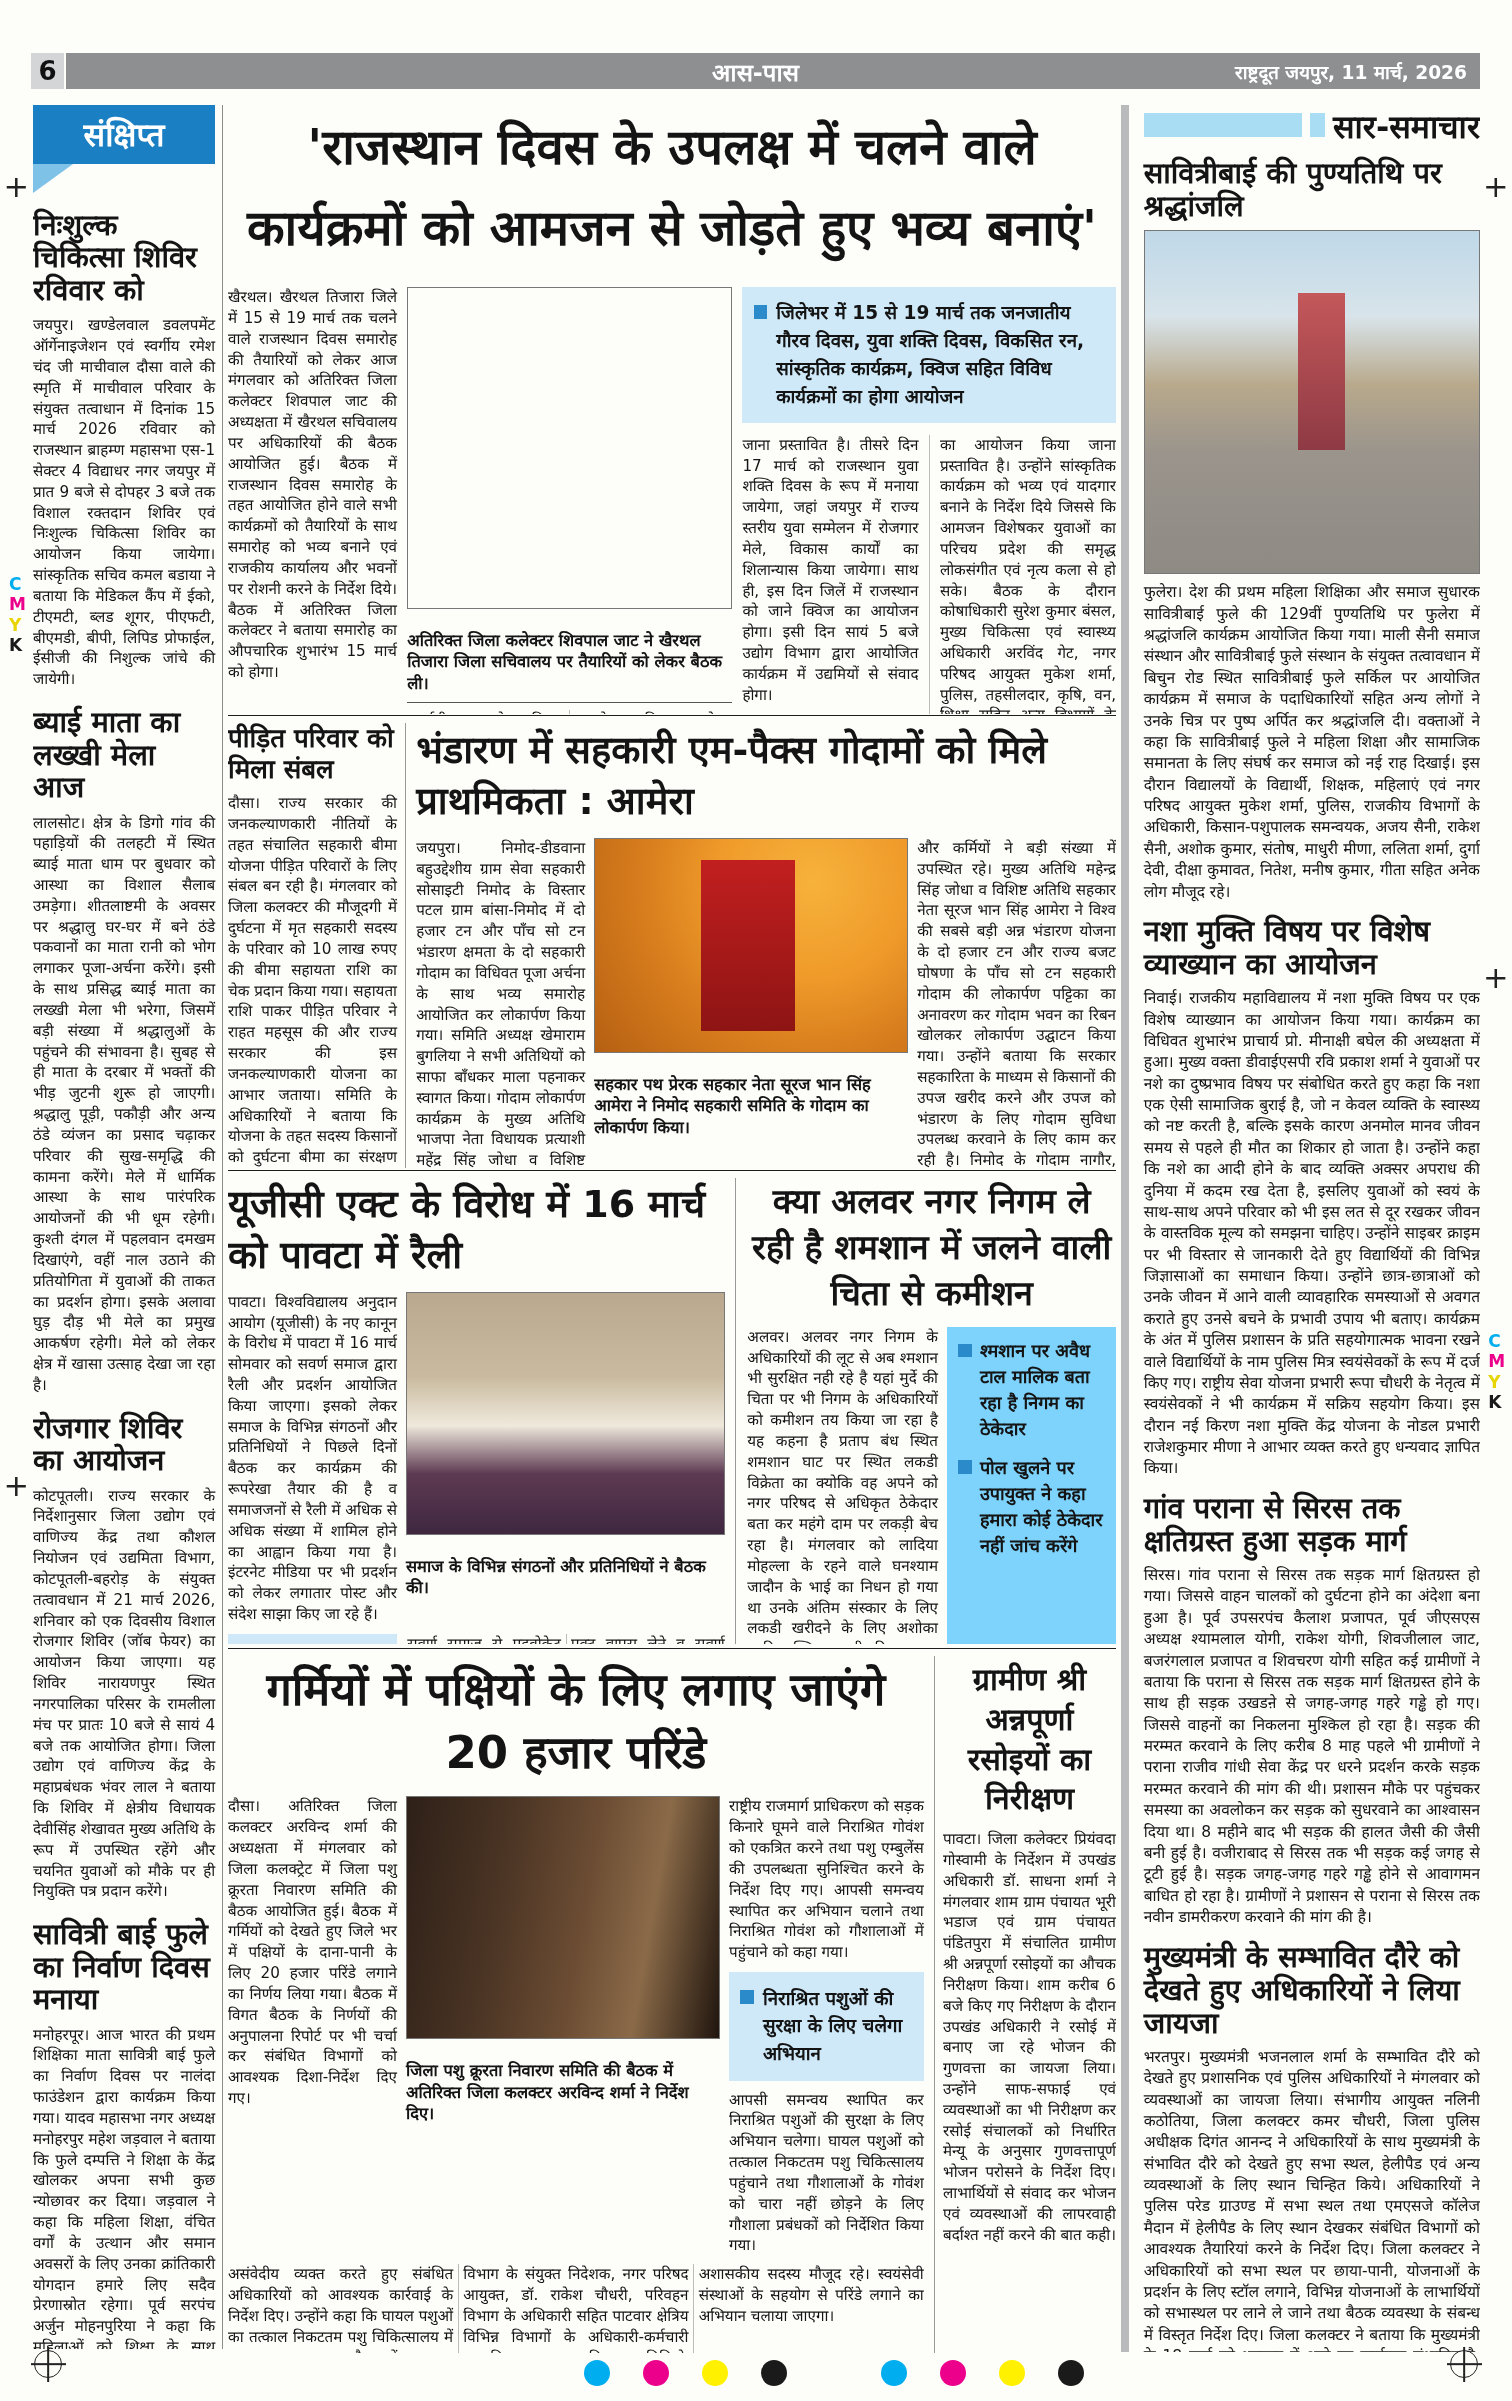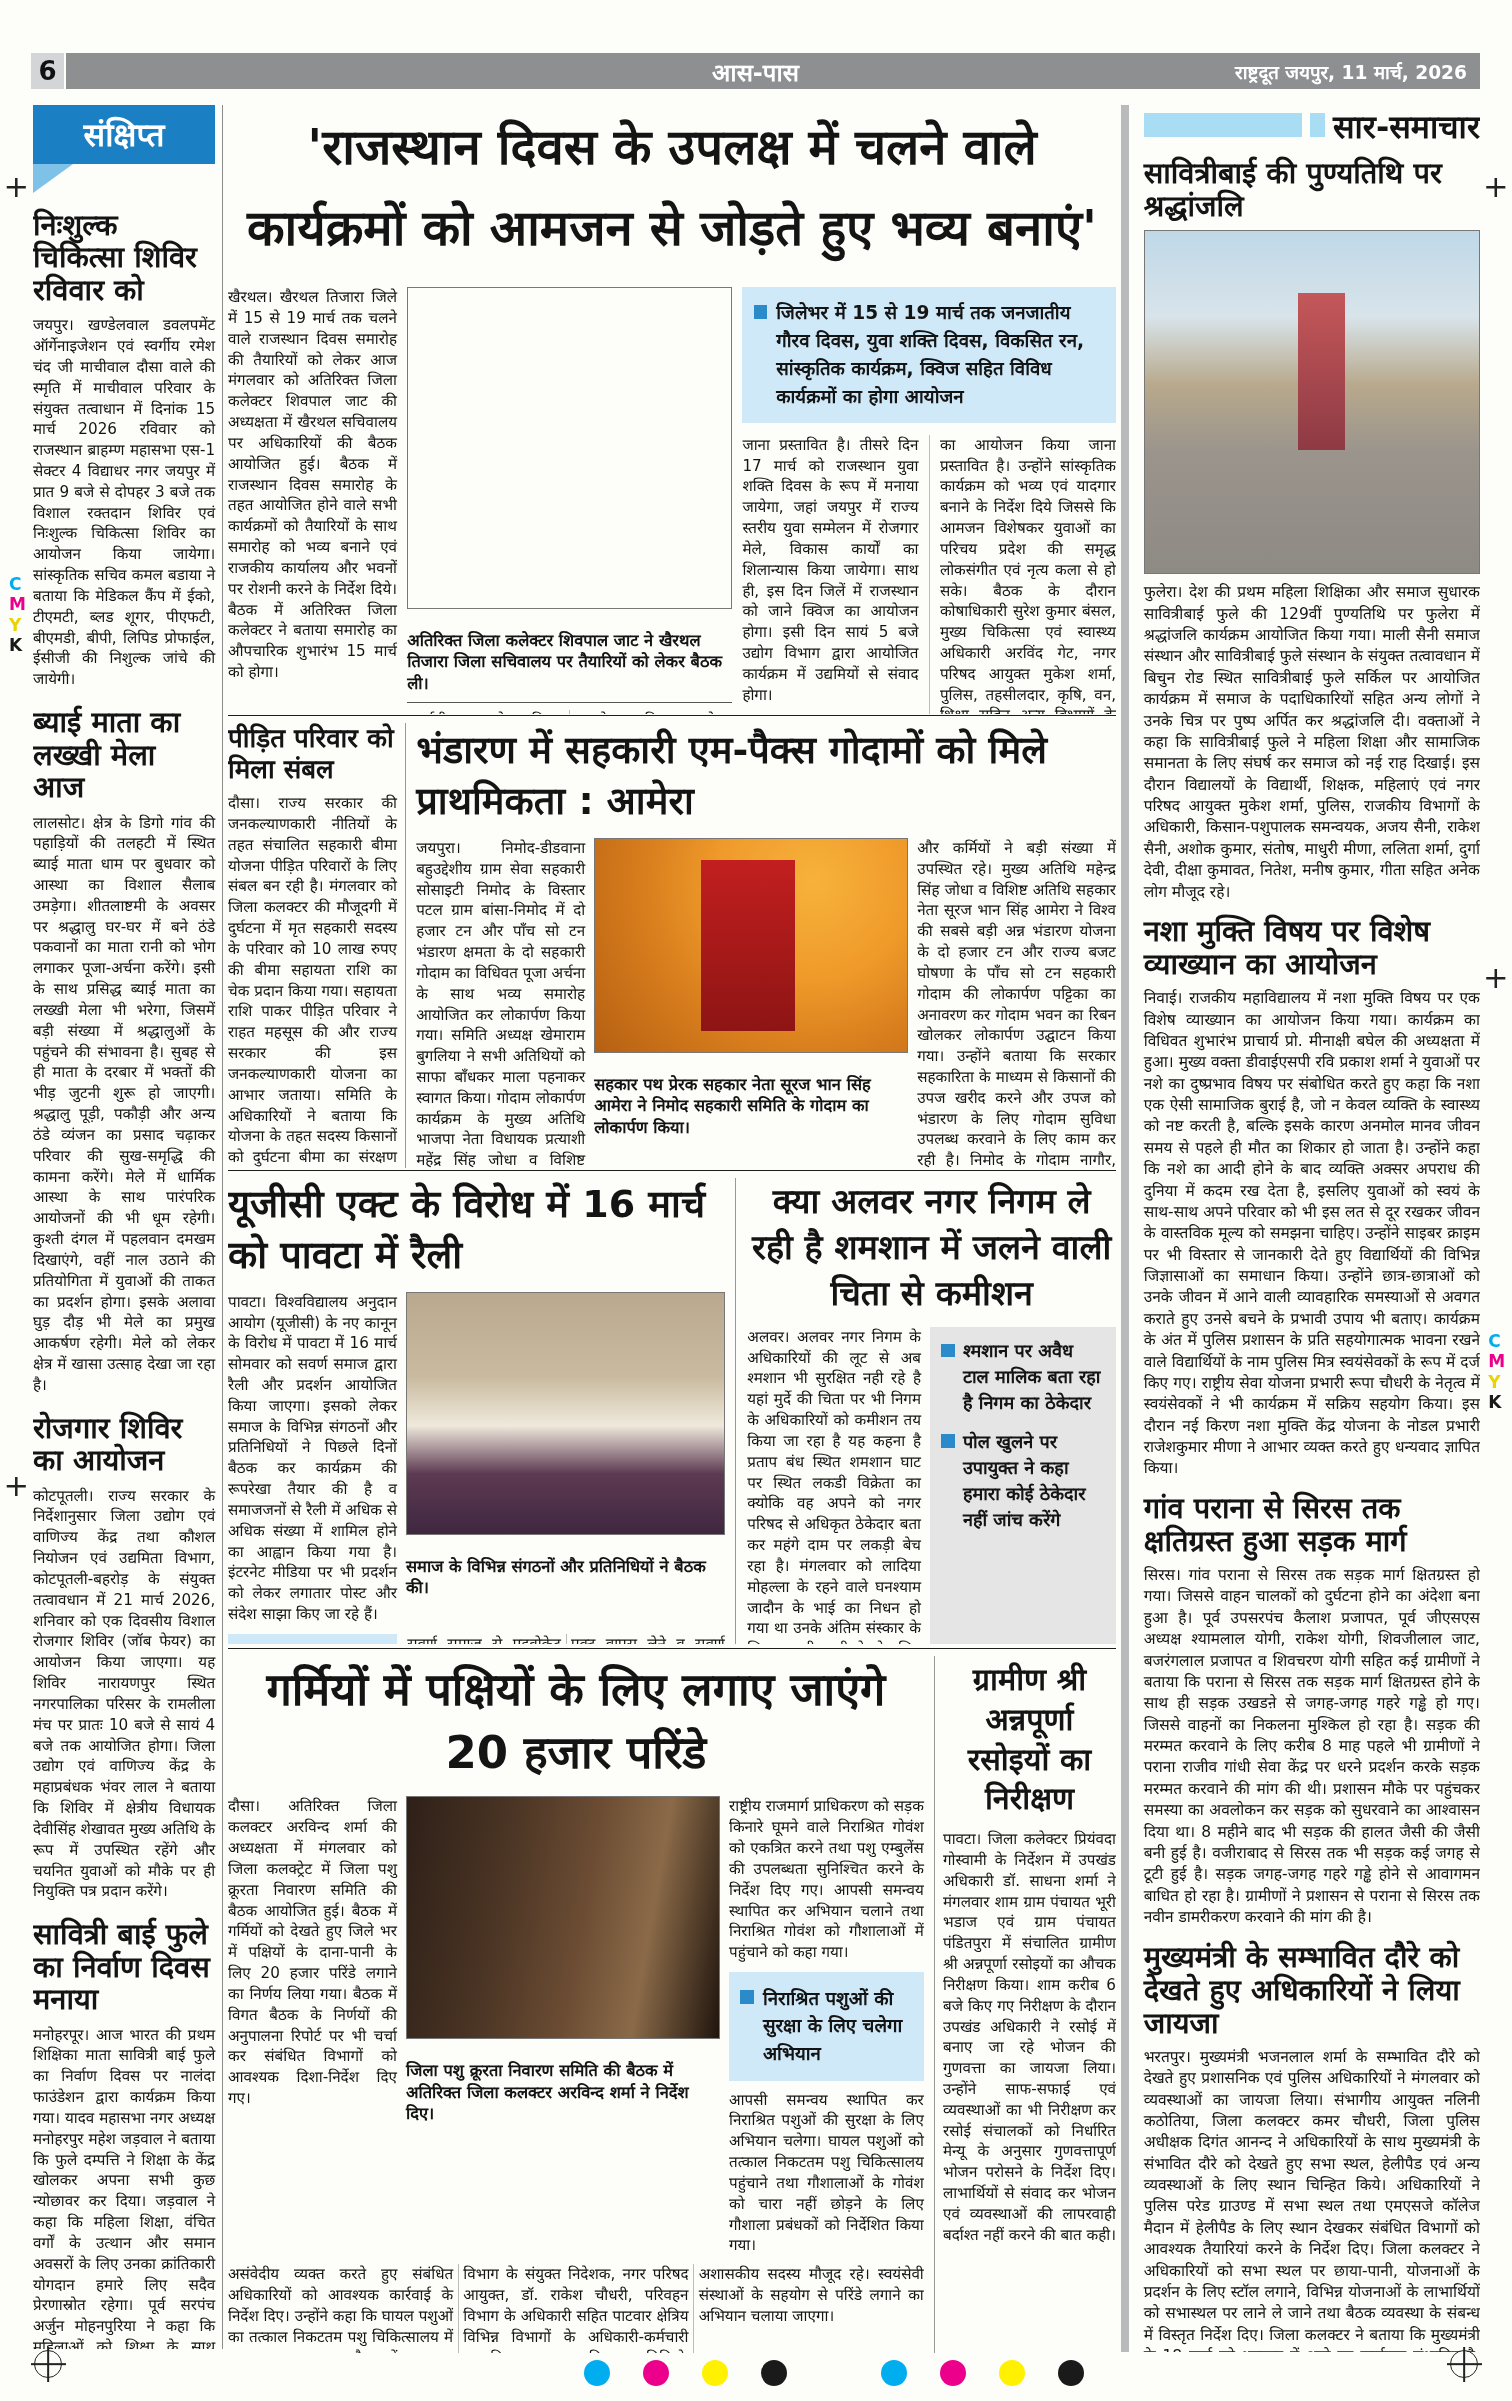--- a/index.html
+++ b/index.html
@@ -79,21 +79,21 @@
   .ugc-photo-wrap{flex:1;min-width:0;}
   .photo-rally{height:243px;background:
       linear-gradient(180deg,#b9a88e 0%,#cabba0 35%,#efe9dc 55%,#5d3a52 75%,#3f2740 100%);}
   .ugc-lower{display:flex;gap:10.2px;margin-top:9px;}
   .ugc-lower .bluebox{width:169px;flex:0 0 auto;box-sizing:border-box;}
   .ugc-cols{flex:1;columns:2;column-gap:10.2px;column-rule:0.6px solid #bbb;min-width:0;}
   .alwar{flex:1;min-width:0;}
   .alwar h2{font-size:34px;text-align:center;line-height:1.35;margin:1.1px 0 10.2px;}
   .alwar-grid{display:flex;gap:9px;}
   .alwar-col1{flex:1;min-width:0;}
-  .alwar-box{width:186px;flex:0 0 auto;background:#e5e5e5;padding:11.3px;box-sizing:border-box;}
+  .alwar-box{width:169px;flex:0 0 auto;background:#7dd3fc;padding:11.3px;box-sizing:border-box;}
   .alwar-box .item{display:flex;gap:8px;margin-bottom:12.4px;}
   .alwar-box .btxt{font-size:18px;font-weight:bold;line-height:1.45;}
   
   .row4{top:1648px;height:705px;border-top:1.7px solid #1d1d1d;padding-top:6.8px;display:flex;gap:8px;}
   .parinde{flex:1;min-width:0;border-right:1.1px solid #999;padding-right:10.2px;}
   .parinde h2{font-size:45px;text-align:center;line-height:1.4;margin:2.3px 0 12.4px;}
   .pa-grid{display:flex;gap:9px;}
   .pa-col1{width:169px;flex:0 0 auto;}
   .pa-photo-wrap{width:314px;flex:0 0 auto;}
   .photo-meeting2{height:243px;background:

